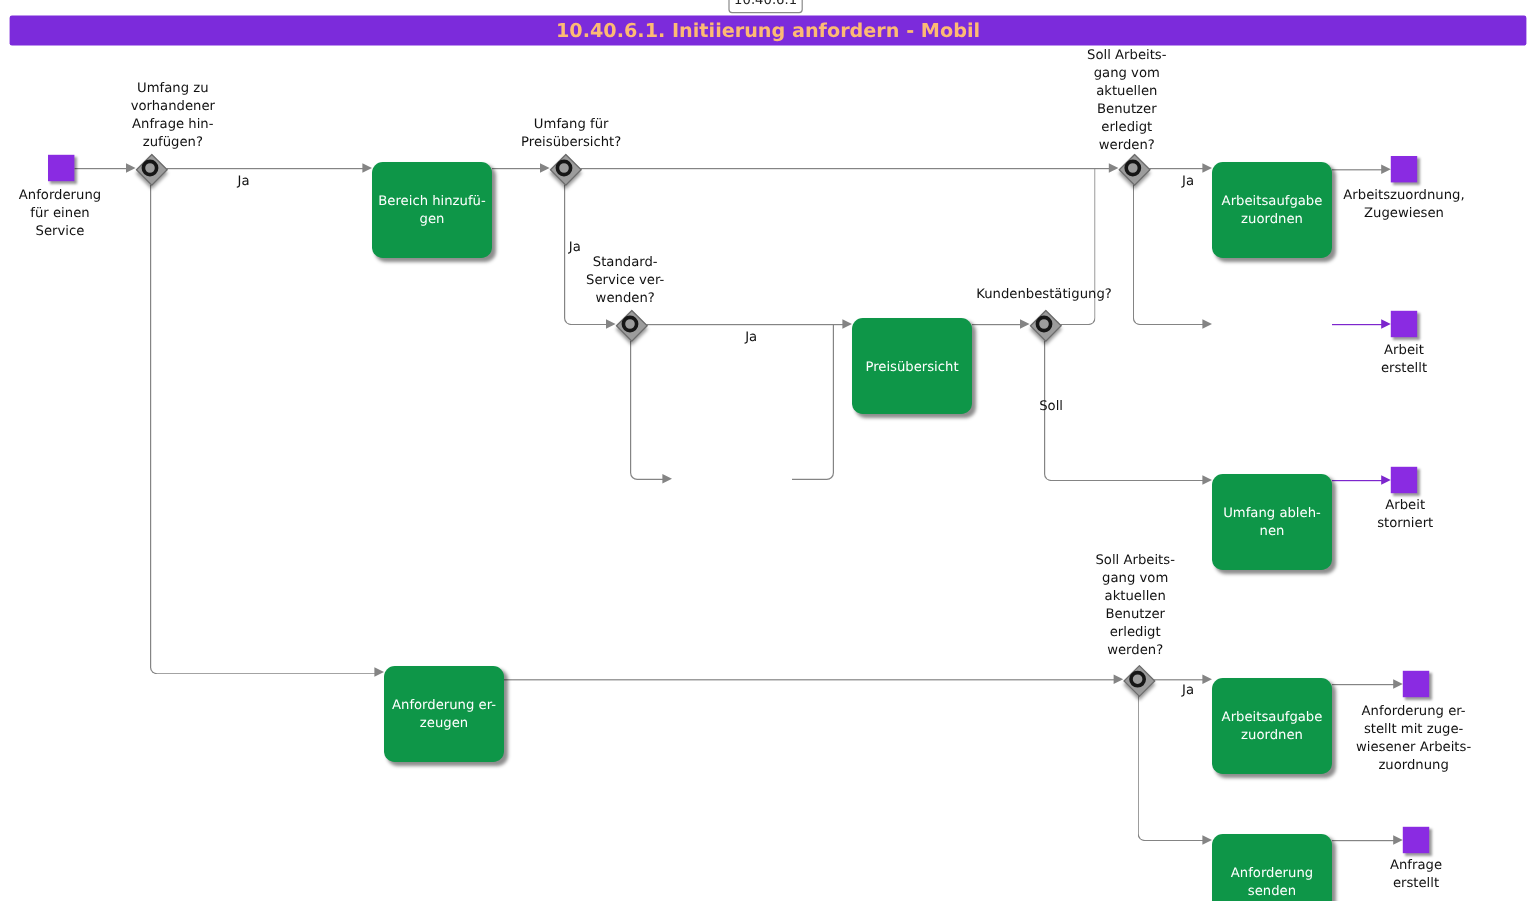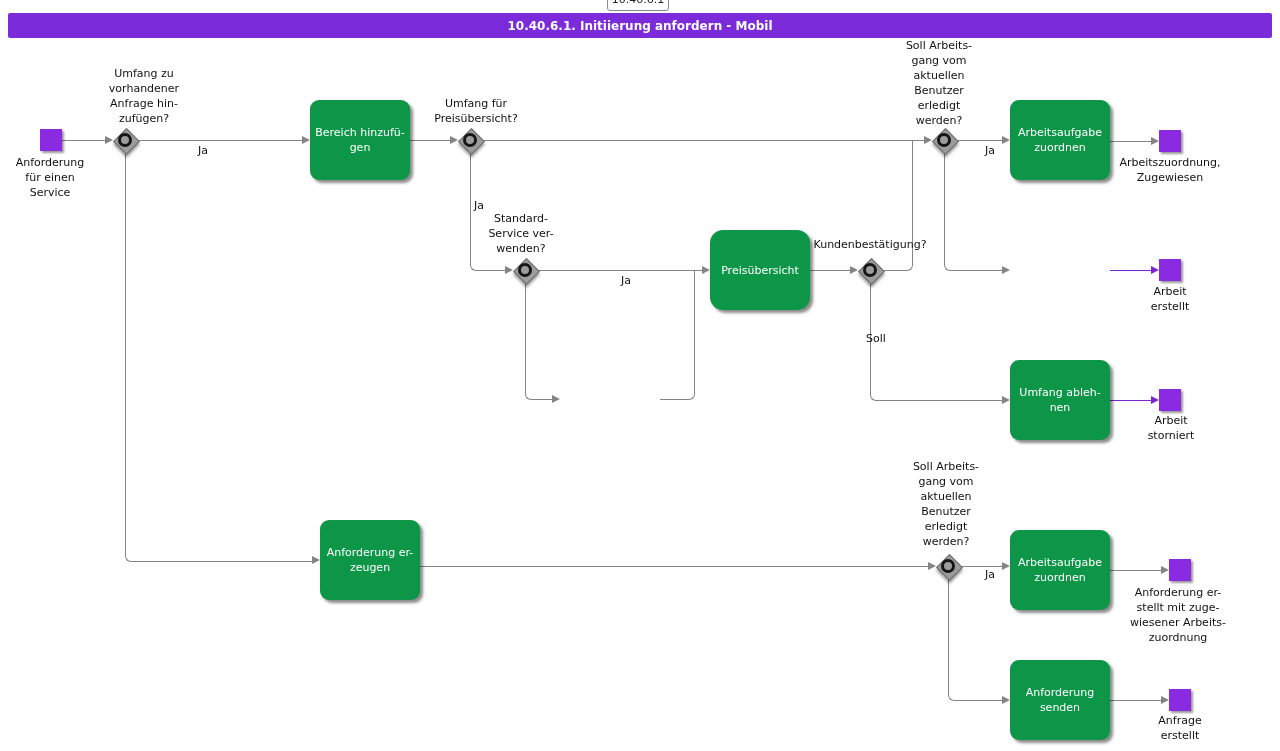--- a/index.html
+++ b/index.html
@@ -5,25 +5,25 @@
   html,body{margin:0;padding:0;background:#fff;}
   #canvas{position:relative;width:1280px;height:751px;background:#ffffff;overflow:hidden;
           font-family:"DejaVu Sans","Liberation Sans",sans-serif;color:#111;}
   
   .tab{position:absolute;left:607px;top:-11px;width:60px;height:20px;background:#ffffff;
        border:1px solid #8a8a8a;border-radius:3px;font-size:11px;line-height:20px;
        text-align:center;color:#222;}
   
   .titlebar{position:absolute;left:8px;top:13px;width:1264px;height:25px;background:#7C2BDB;
             border-radius:2px;display:flex;align-items:center;justify-content:center;}
-  .titlebar span{color:#ffffff;font-size:12px;font-weight:bold;}
+  .titlebar span{color:#fdba74;font-size:16px;font-weight:bold;}
   
   .task{position:absolute;width:100px;height:80px;background:#0E9648;border-radius:9px;
         box-shadow:3px 3px 3px rgba(0,0,0,0.45);color:#ffffff;display:flex;align-items:center;
-        justify-content:center;text-align:center;white-space:pre-line;font-size:11px;line-height:15px;}
+        justify-content:center;text-align:center;white-space:pre-line;font-size:11px;line-height:15px;margin-top:35px;}
   
   .event{position:absolute;width:22px;height:22px;background:#8A2BE2;
          box-shadow:2px 2px 2px rgba(0,0,0,0.4);}
   
   .label{position:absolute;text-align:center;white-space:pre-line;font-size:11px;line-height:15px;color:#111;}
   .label.left{text-align:left;}
   
   .gw{position:absolute;width:24px;height:24px;}
   .gw .d{position:absolute;left:3.5px;top:3.5px;width:17px;height:17px;transform:rotate(45deg);
          background:#9C9C9C;border:1px solid #6b6b6b;box-shadow:2px 2px 3px rgba(0,0,0,0.4);}
@@ -154,21 +154,21 @@
 
   <div class="label" style="left:190px;top:143px;width:26px;">Ja</div>
   <div class="label left" style="left:474px;top:198px;width:26px;">Ja</div>
   <div class="label" style="left:613px;top:273px;width:26px;">Ja</div>
   <div class="label left" style="left:866px;top:331px;width:40px;">Soll</div>
   <div class="label" style="left:977px;top:143px;width:26px;">Ja</div>
   <div class="label" style="left:977px;top:567px;width:26px;">Ja</div>
 
   <div class="task" style="left:310px;top:100px;">Bereich hinzufü-
 gen</div>
-  <div class="task" style="left:710px;top:230px;border-radius:13px;">Preisübersicht</div>
+  <div class="task" style="left:710px;top:230px;">Preisübersicht</div>
   <div class="task" style="left:1010px;top:100px;">Arbeitsaufgabe
 zuordnen</div>
   <div class="task" style="left:1010px;top:360px;">Umfang ableh-
 nen</div>
   <div class="task" style="left:320px;top:520px;">Anforderung er-
 zeugen</div>
   <div class="task" style="left:1010px;top:530px;">Arbeitsaufgabe
 zuordnen</div>
   <div class="task" style="left:1010px;top:660px;">Anforderung
 senden</div>

